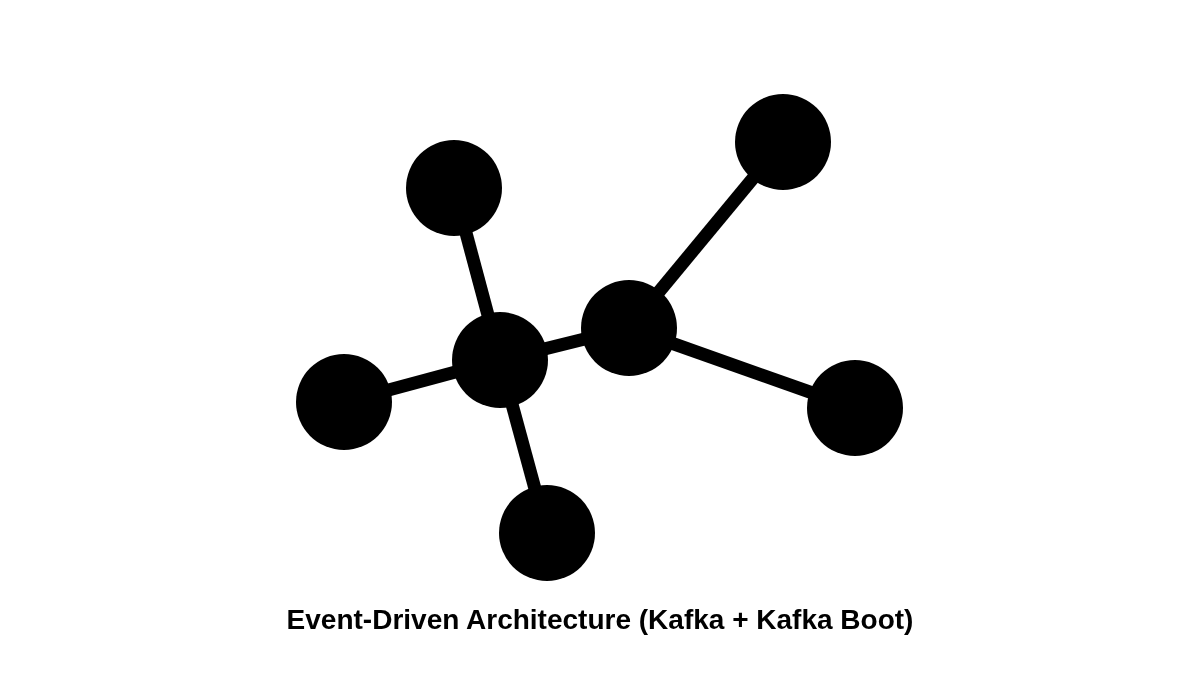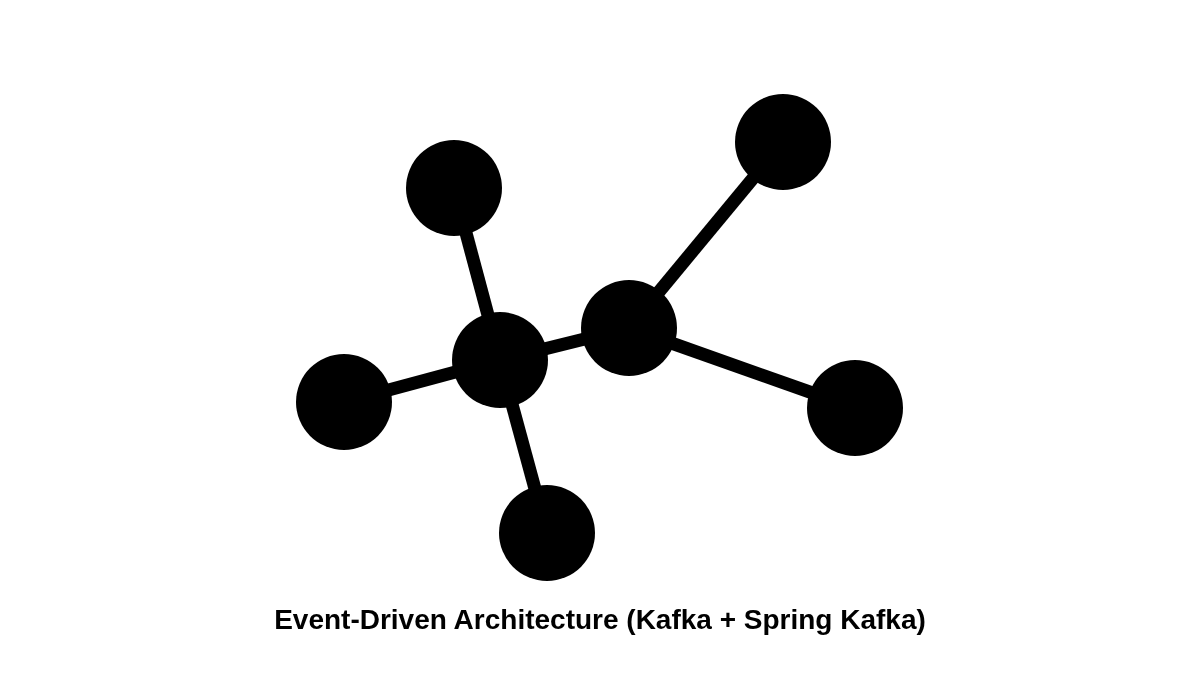--- a/index.html
+++ b/index.html
@@ -49,13 +49,13 @@
       <circle cx="500" cy="360" r="48" fill="#000000"></circle>
       <circle cx="629" cy="328" r="48" fill="#000000"></circle>
       <circle cx="454" cy="188" r="48" fill="#000000"></circle>
       <circle cx="344" cy="402" r="48" fill="#000000"></circle>
       <circle cx="547" cy="533" r="48" fill="#000000"></circle>
       <circle cx="783" cy="142" r="48" fill="#000000"></circle>
       <circle cx="855" cy="408" r="48" fill="#000000"></circle>
     </g>
 </svg>
 
-<div class="caption">Event-Driven Architecture (Kafka + Spring Kafka)</div>
+<div class="caption">Event-Driven Architecture (Kafka + Kafka Boot)</div>
 
 </body></html>

